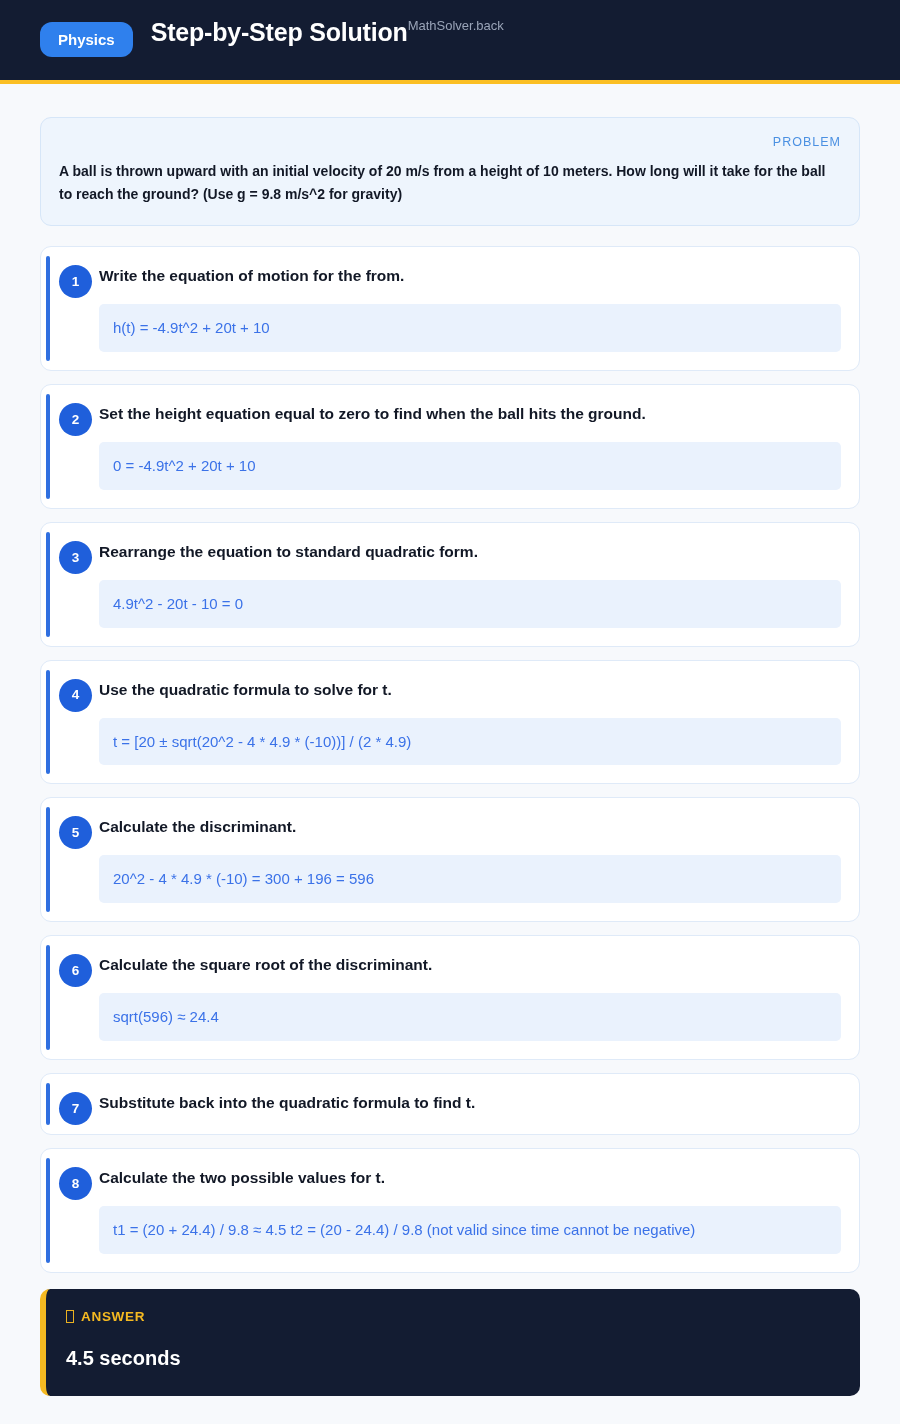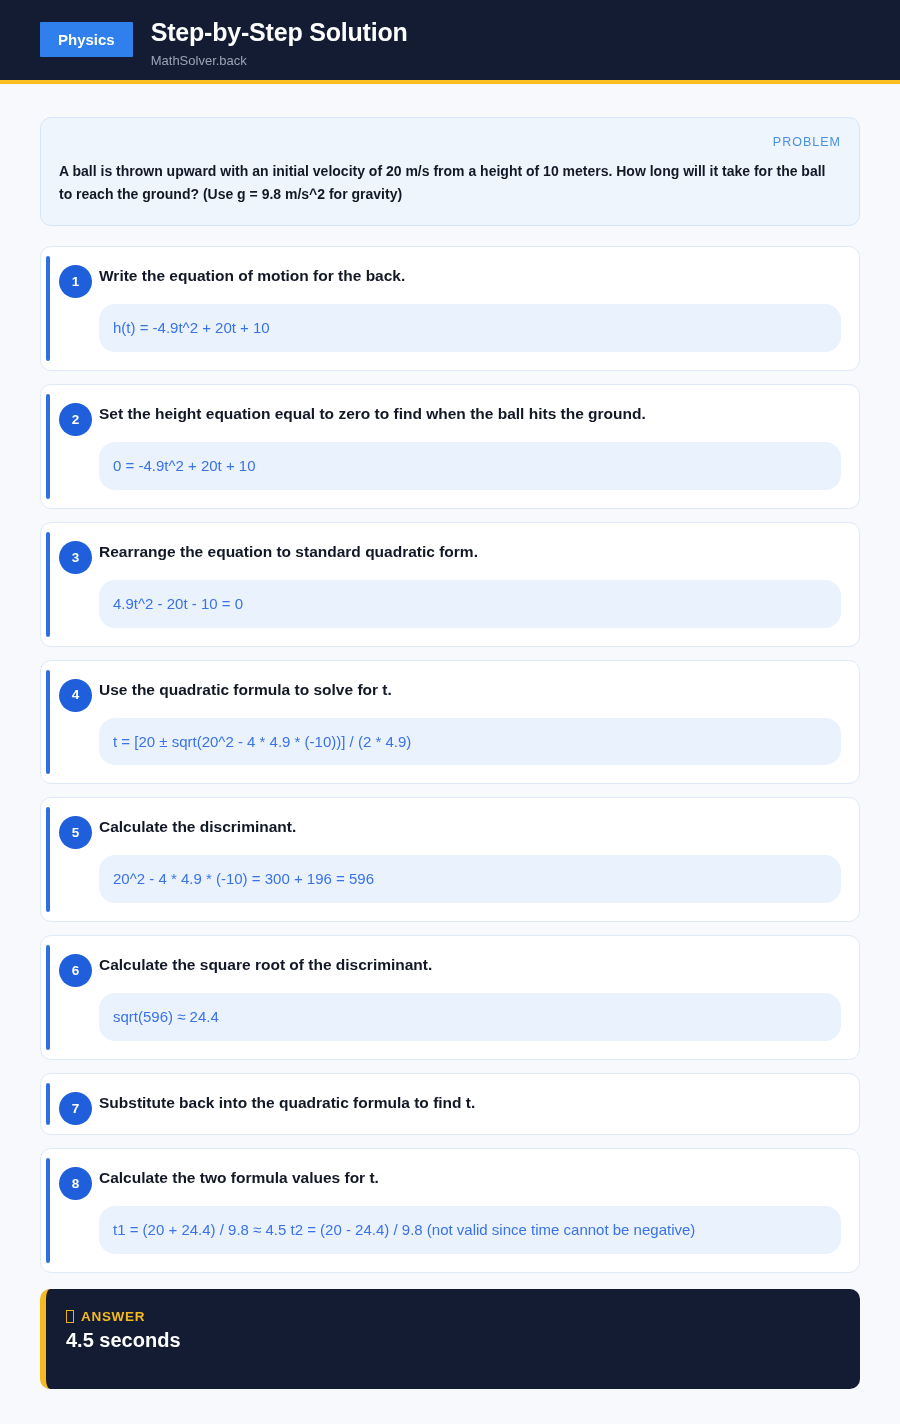--- a/index.html
+++ b/index.html
@@ -27,26 +27,26 @@
     align-items: flex-start;
     gap: 18px;
     height: 84px;
   }
   .badge-subject {
     background: #2f80ed;
     color: #ffffff;
     font-size: 15px;
     font-weight: bold;
     padding: 10px 18px;
-    border-radius: 1px;
+    border-radius: 12px;
     margin-top: 6px;
     white-space: nowrap;
     line-height: 1;
   }
-  .header-text { display: flex; flex-direction: column; gap: 6px; padding-top: 2px; justify-content: center; }
+  .header-text { display: flex; flex-direction: row; padding-top: 2px; justify-content: center; }
   .header-title {
     color: #ffffff;
     font-size: 25px;
     font-weight: bold;
     letter-spacing: -0.2px;
     line-height: 1.15;
   }
   .header-sub {
     color: #9aa4b8;
     font-size: 13px;
@@ -121,21 +121,21 @@
     color: #121826;
     font-size: 15.5px;
     font-weight: bold;
     line-height: 1.35;
     min-height: 26px;
     padding-top: 3px;
   }
   .step-eq {
     margin-top: 15px;
     background: #eaf2fd;
-    border-radius: 16px;
+    border-radius: 5px;
     padding: 13px 14px;
     color: #3b72e8;
     font-size: 15px;
     line-height: 1.45;
     min-height: 45px;
   }
 
   
   .answer-box {
     margin-top: 16px;
@@ -146,21 +146,21 @@
     min-height: 100px;
   }
   .answer-label {
     color: #f5b921;
     font-size: 13.5px;
     font-weight: bold;
     letter-spacing: 0.7px;
     display: flex;
     align-items: center;
     gap: 7px;
-    margin-bottom: 4px;
+    margin-bottom: 22px;
   }
   .answer-icon {
     display: inline-block;
     width: 8px;
     height: 13px;
     border: 1px solid #f5b921;
     opacity: 0.95;
   }
   .answer-value {
     color: #ffffff;
@@ -184,21 +184,21 @@
 
   <div class="problem-box">
     <div class="problem-label">PROBLEM</div>
     <div class="problem-text">A ball is thrown upward with an initial velocity of 20 m/s from a height of 10 meters. How long will it take for the ball to reach the ground? (Use g = 9.8 m/s^2 for gravity)</div>
   </div>
 
   <div class="steps">
       <div class="step-card">
         <div class="step-stripe"></div>
         <div class="step-num">1</div>
-        <div class="step-title">Write the equation of motion for the back.</div>
+        <div class="step-title">Write the equation of motion for the from.</div>
         <div class="step-eq">h(t) = -4.9t^2 + 20t + 10</div>
       </div>
       <div class="step-card">
         <div class="step-stripe"></div>
         <div class="step-num">2</div>
         <div class="step-title">Set the height equation equal to zero to find when the ball hits the ground.</div>
         <div class="step-eq">0 = -4.9t^2 + 20t + 10</div>
       </div>
       <div class="step-card">
         <div class="step-stripe"></div>
@@ -225,21 +225,21 @@
         <div class="step-eq">sqrt(596) ≈ 24.4</div>
       </div>
       <div class="step-card">
         <div class="step-stripe"></div>
         <div class="step-num">7</div>
         <div class="step-title">Substitute back into the quadratic formula to find t.</div>
       </div>
       <div class="step-card">
         <div class="step-stripe"></div>
         <div class="step-num">8</div>
-        <div class="step-title">Calculate the two formula values for t.</div>
+        <div class="step-title">Calculate the two possible values for t.</div>
         <div class="step-eq">t1 = (20 + 24.4) / 9.8 ≈ 4.5 t2 = (20 - 24.4) / 9.8 (not valid since time cannot be negative)</div>
       </div>
     </div>
 
   <div class="answer-box">
     <div class="answer-label">
       <span class="answer-icon"></span>
       <span>ANSWER</span>
     </div>
     <div class="answer-value">4.5 seconds</div>

